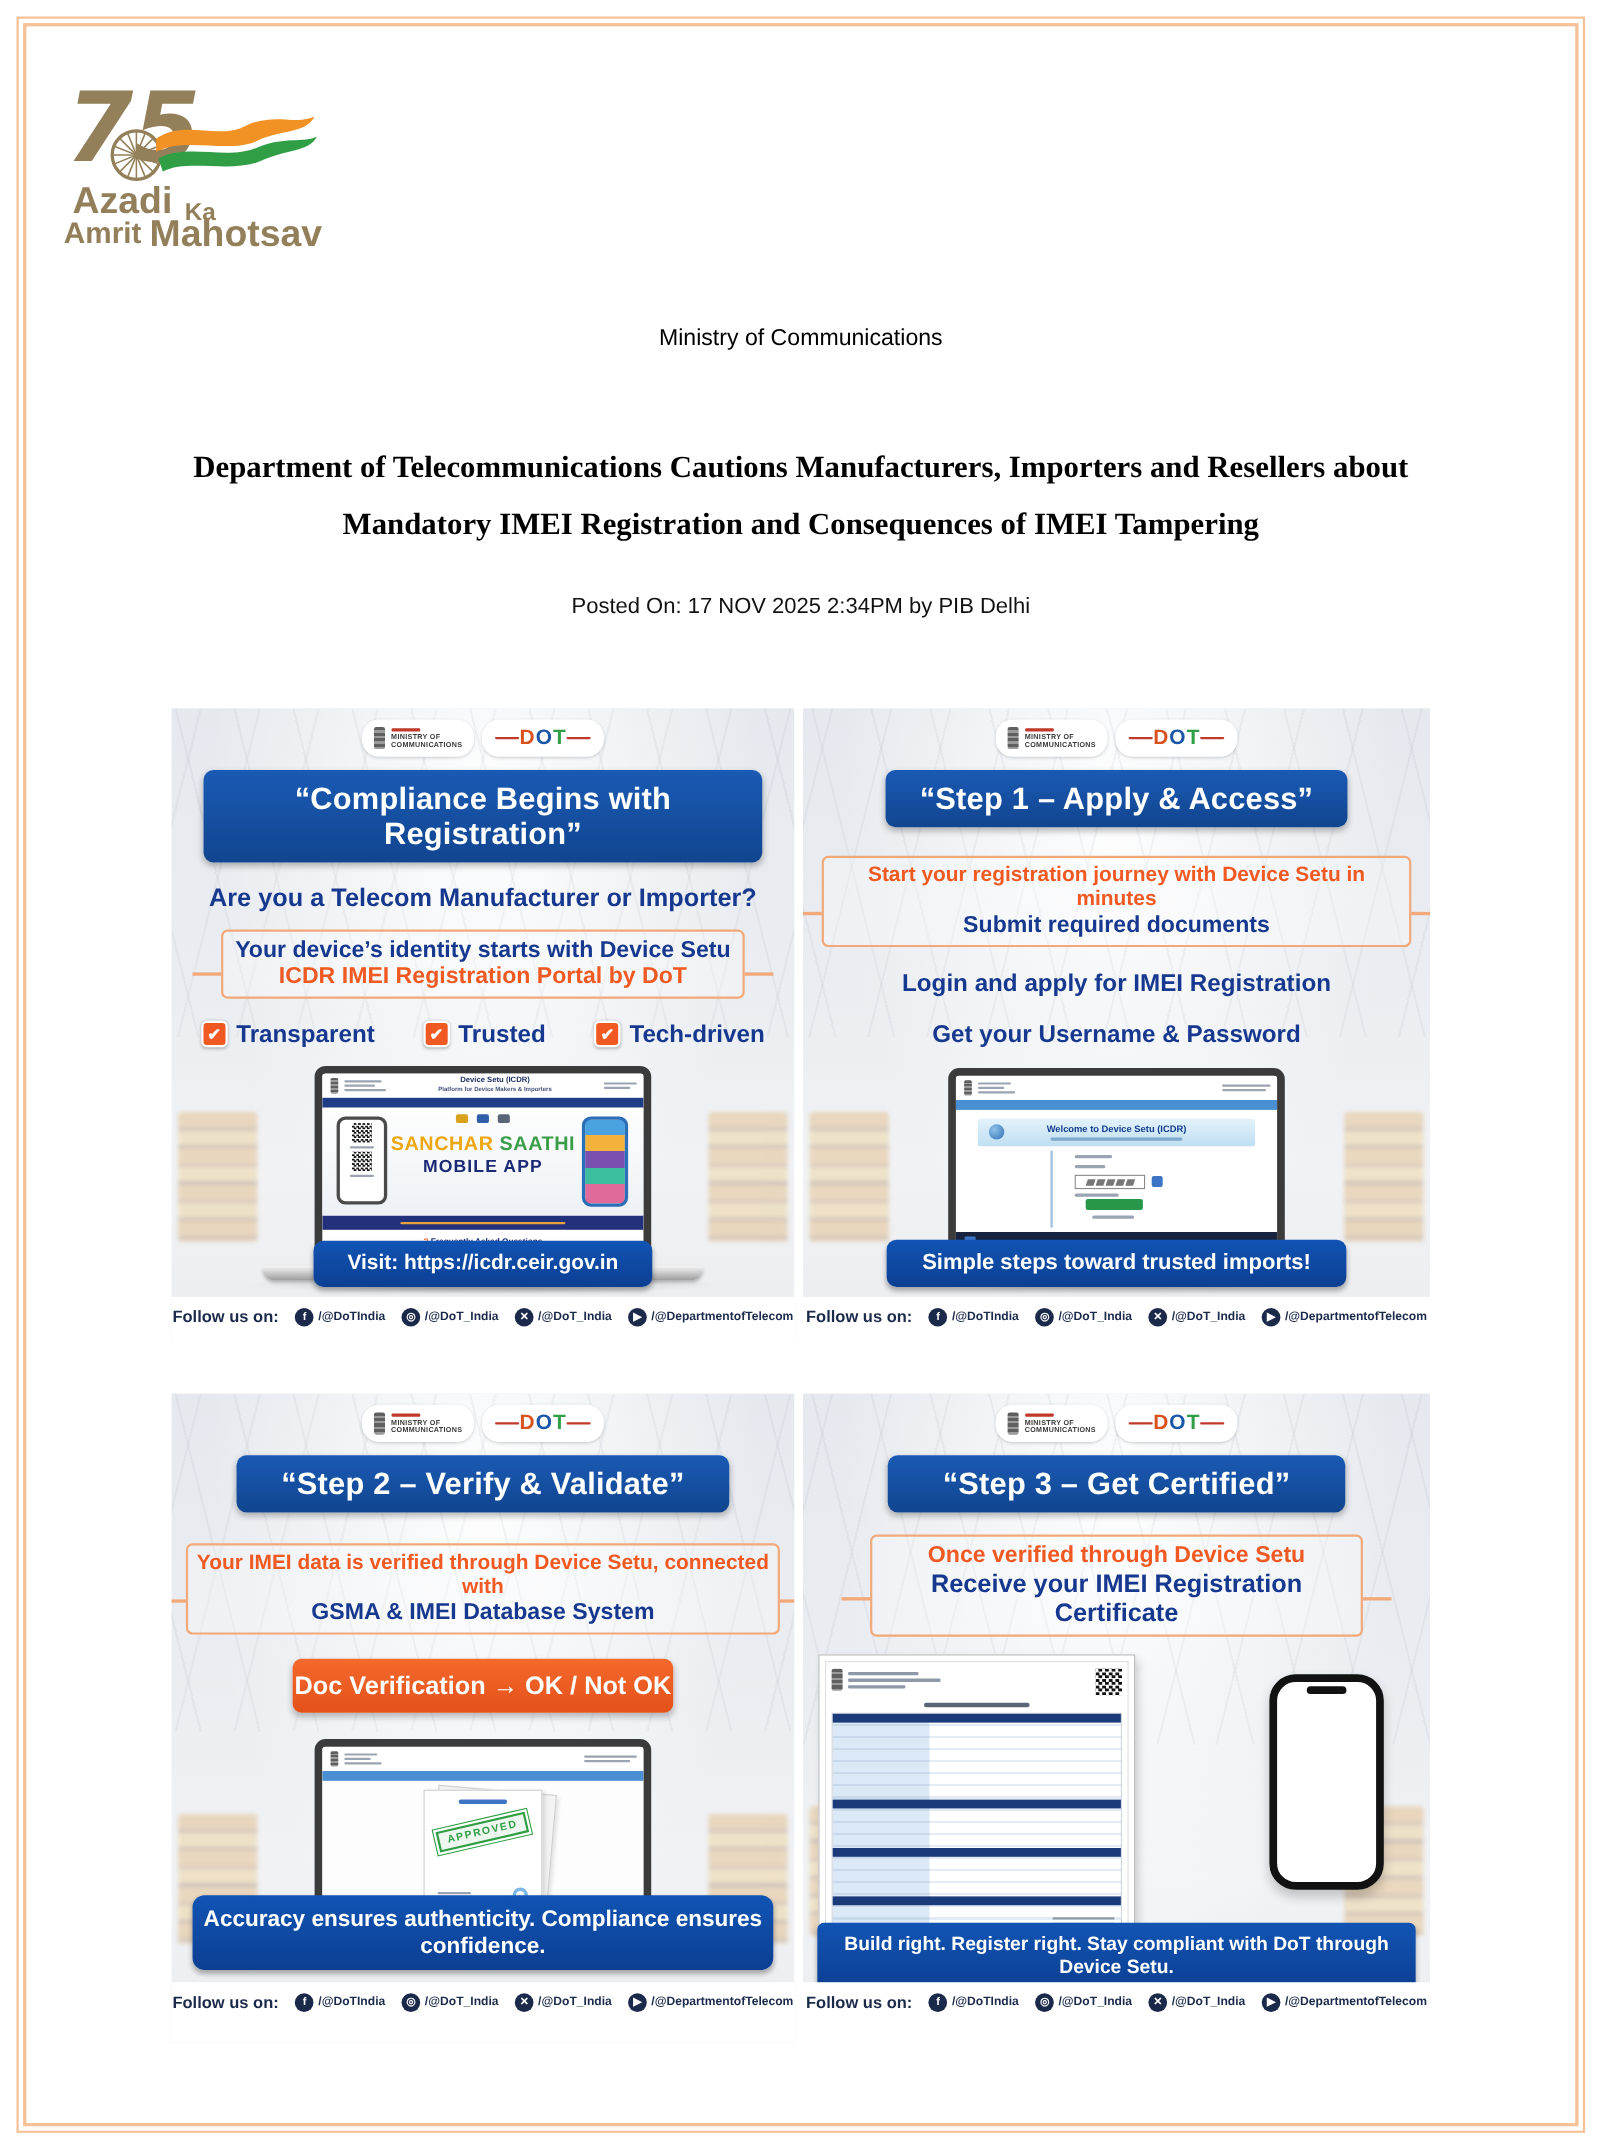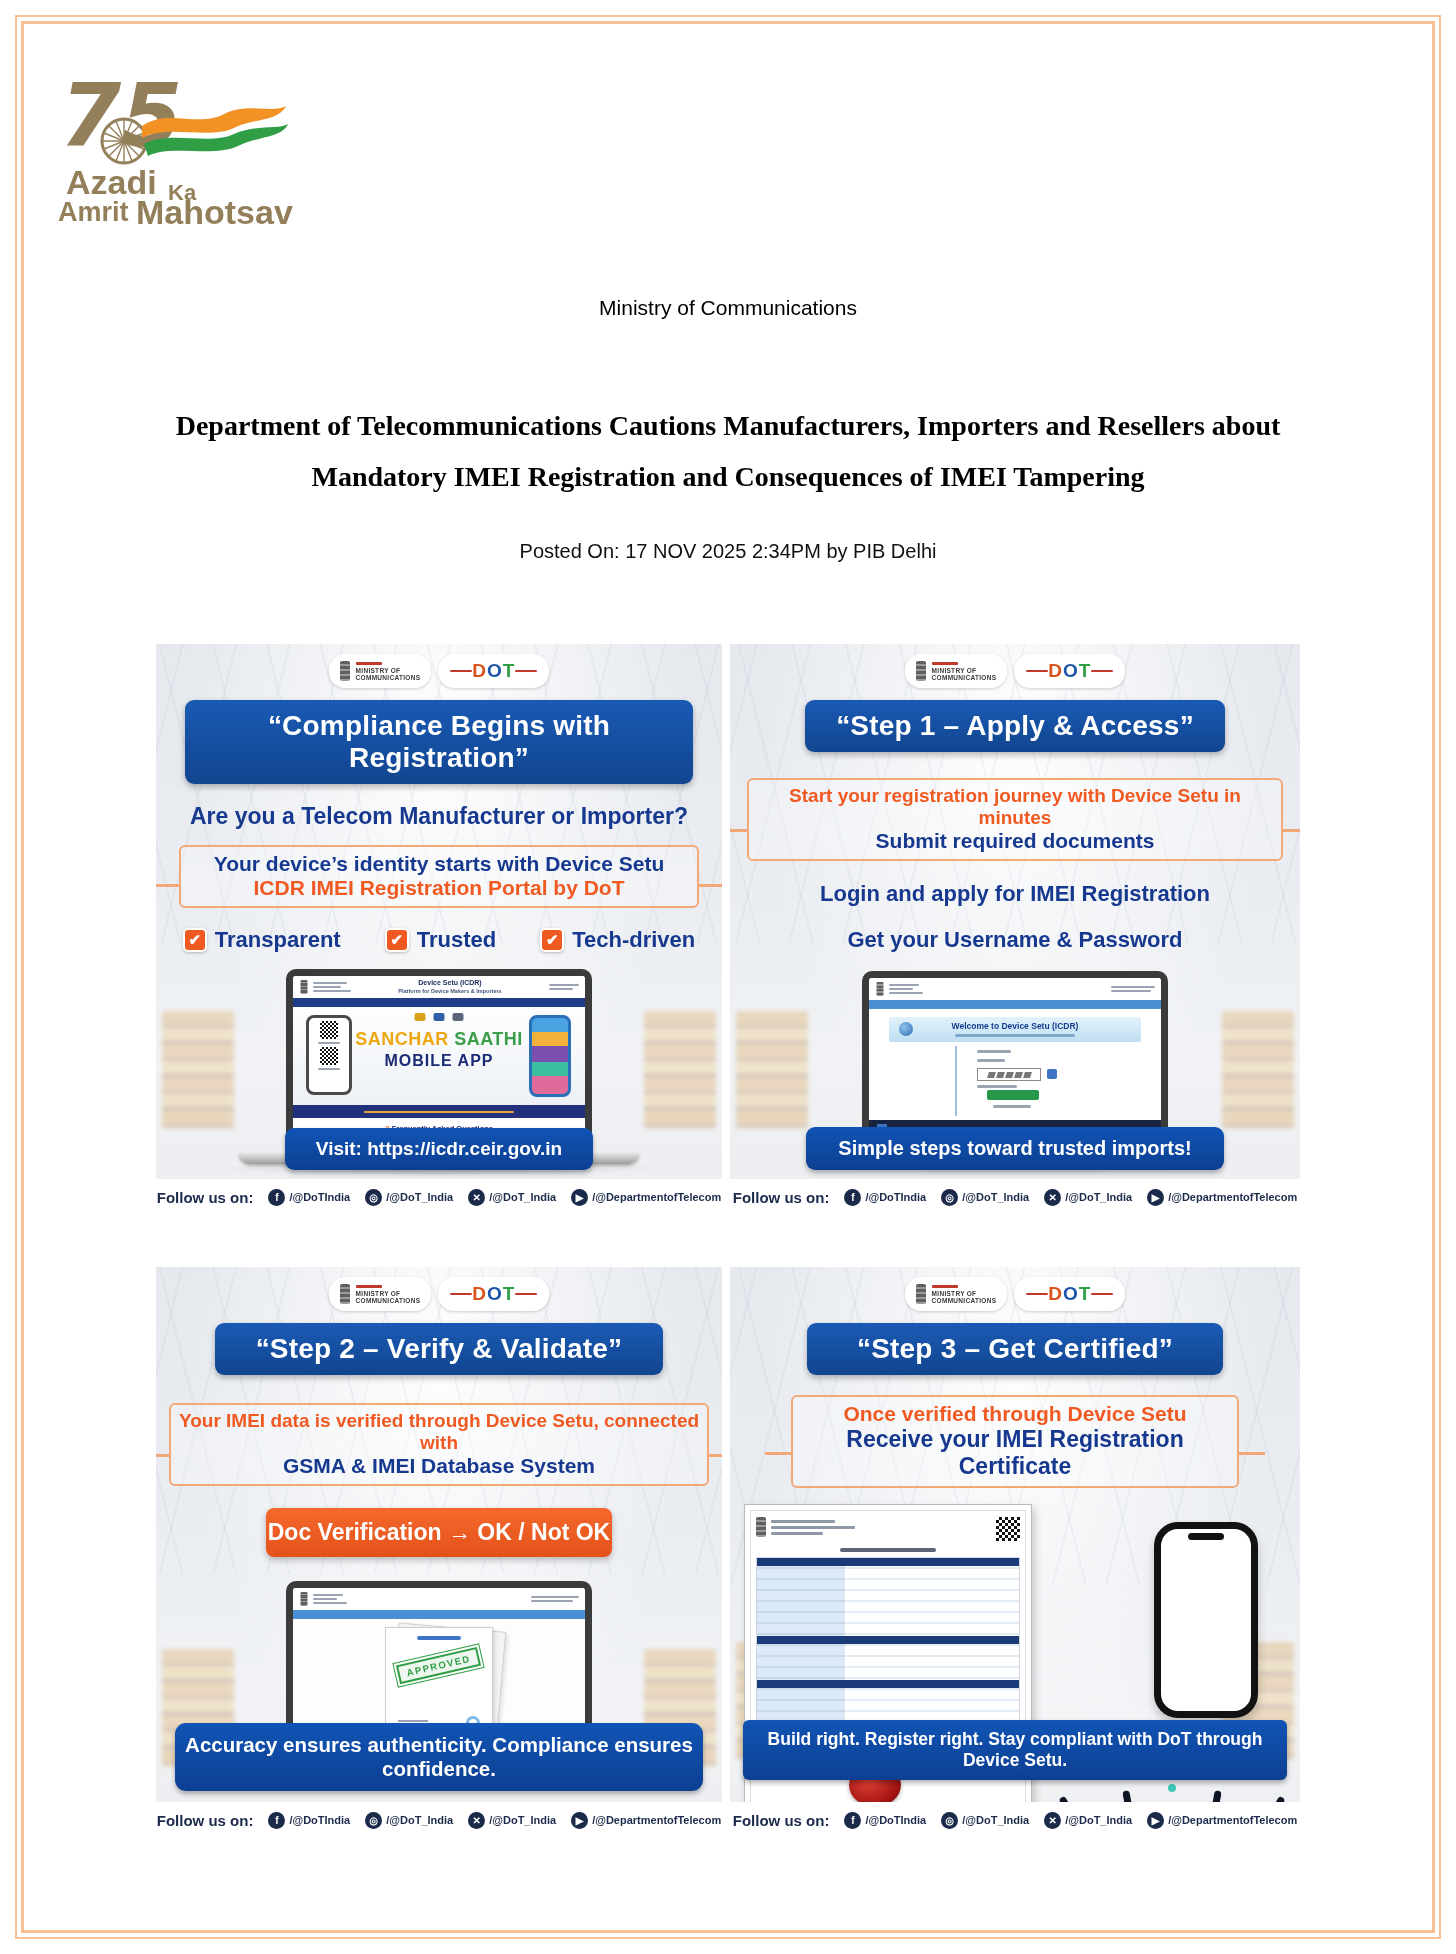--- a/index.html
+++ b/index.html
@@ -180,21 +180,21 @@
     background:linear-gradient(#2a3b58,#0d1524); border-radius:10px 10px 7px 7px; box-shadow:0 5px 7px rgba(0,0,0,.3); }
   .router-body::after { content:""; position:absolute; left:50%; top:50%; transform:translate(-50%,-50%);
     width:22px; height:12px; background:radial-gradient(#4aa8e8, rgba(74,168,232,0) 72%); }
 
   
   .cta { position:absolute; left:50%; transform:translateX(-50%); background:linear-gradient(#1154b4,#0c3f92);
     color:#fff; font-weight:bold; text-align:center; border-radius:9px; box-shadow:0 3px 5px rgba(0,0,0,.3); }
   .cta1 { bottom:49px; width:308px; font-size:19px; padding:10px 0; }
   .cta2 { bottom:49px; width:418px; font-size:20px; padding:10px 0; }
   .cta3 { bottom:66px; width:528px; font-size:20.5px; padding:10px 0; border-radius:11px; }
-  .cta4 { bottom:100px; width:544px; font-size:17.5px; padding:9px 0; border-radius:6px; }
+  .cta4 { bottom:72px; width:544px; font-size:17.5px; padding:9px 0; border-radius:6px; }
 
   .followstrip { position:absolute; left:0; right:0; bottom:0; background:#fff; display:flex; align-items:flex-start;
     justify-content:center; gap:15px; padding-top:10px; }
   .fs1 { height:40px; } .fs3 { height:55px; } .fs4 { height:78px; }
   .follow-label { font-weight:bold; color:#1b2a4a; font-size:15px; line-height:17px; }
   .handle { display:flex; align-items:center; gap:4px; font-size:11px; font-weight:bold; color:#1b2a4a; line-height:17px; }
   .sicon { width:17px; height:17px; border-radius:50%; background:#1b2a4a; color:#fff; font-size:10px;
     display:flex; align-items:center; justify-content:center; flex:0 0 auto; }
 </style>
 </head>
@@ -251,21 +251,21 @@
     <div class="pill dot-pill">
       <span class="dot-mini"></span>
       <span class="dot-word"><b class="d">D</b><b class="o">O</b><b class="t">T</b></span>
       <span class="dot-mini"></span>
     </div>
   </div>
 
   <div class="banner b1">“Compliance Begins with Registration”</div>
   <div class="q-line">Are you a Telecom Manufacturer or Importer?</div>
 
-  <div class="obox" style="width:520px">
+  <div class="obox" style="width:476px">
     <div class="navy-ln">Your device’s identity starts with Device Setu</div>
     <div class="orng-ln">ICDR IMEI Registration Portal by DoT</div>
   </div>
 
   <div class="checks">
     <div class="check">
       <span class="checkbox">✔</span>
       <span>Transparent</span>
     </div>
     <div class="check">

